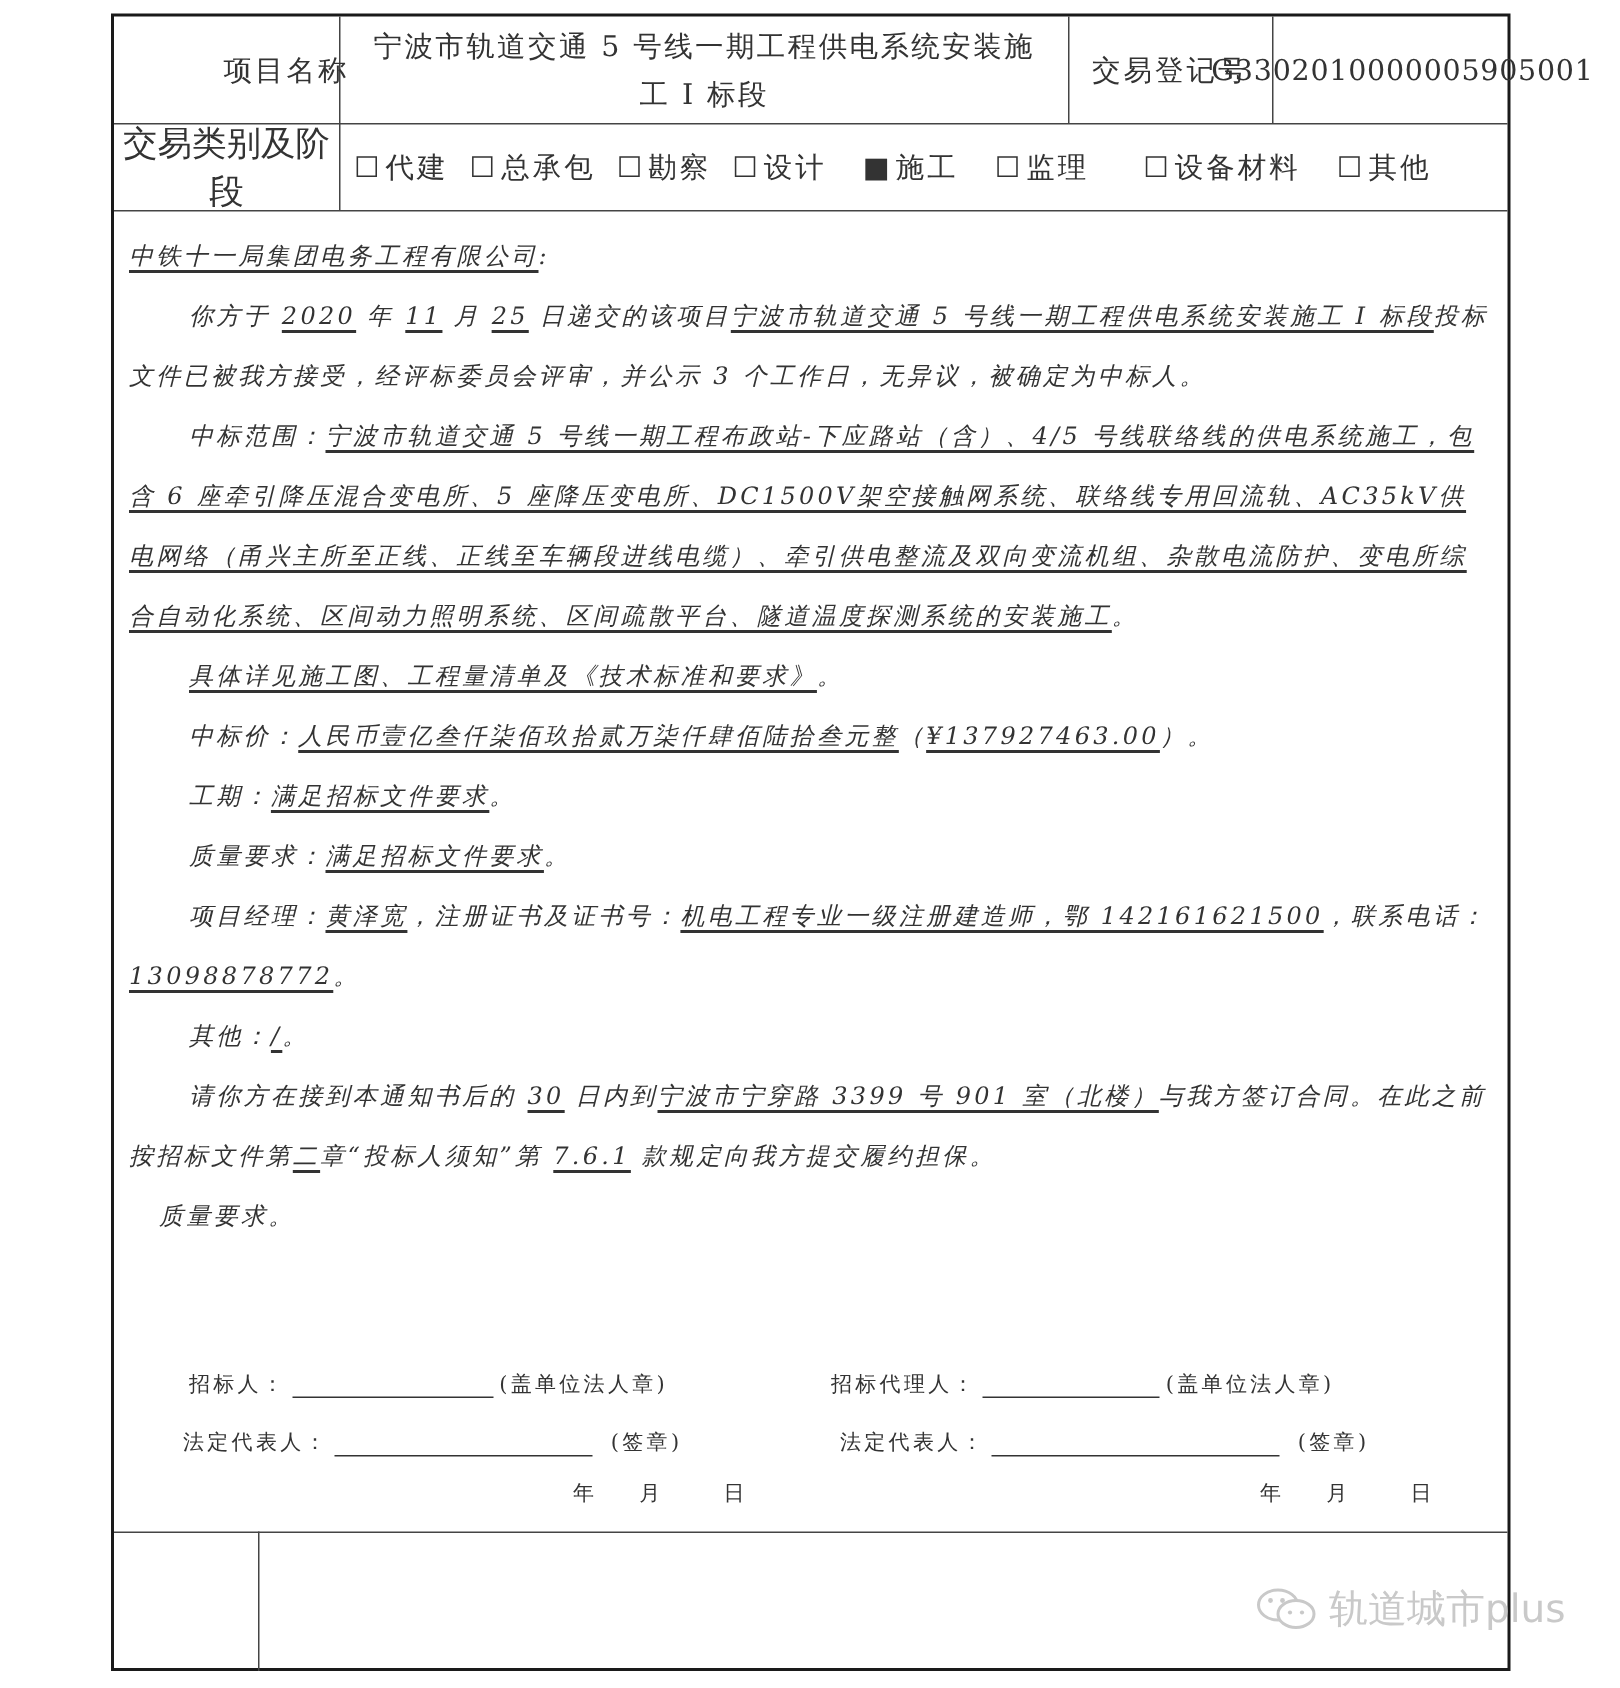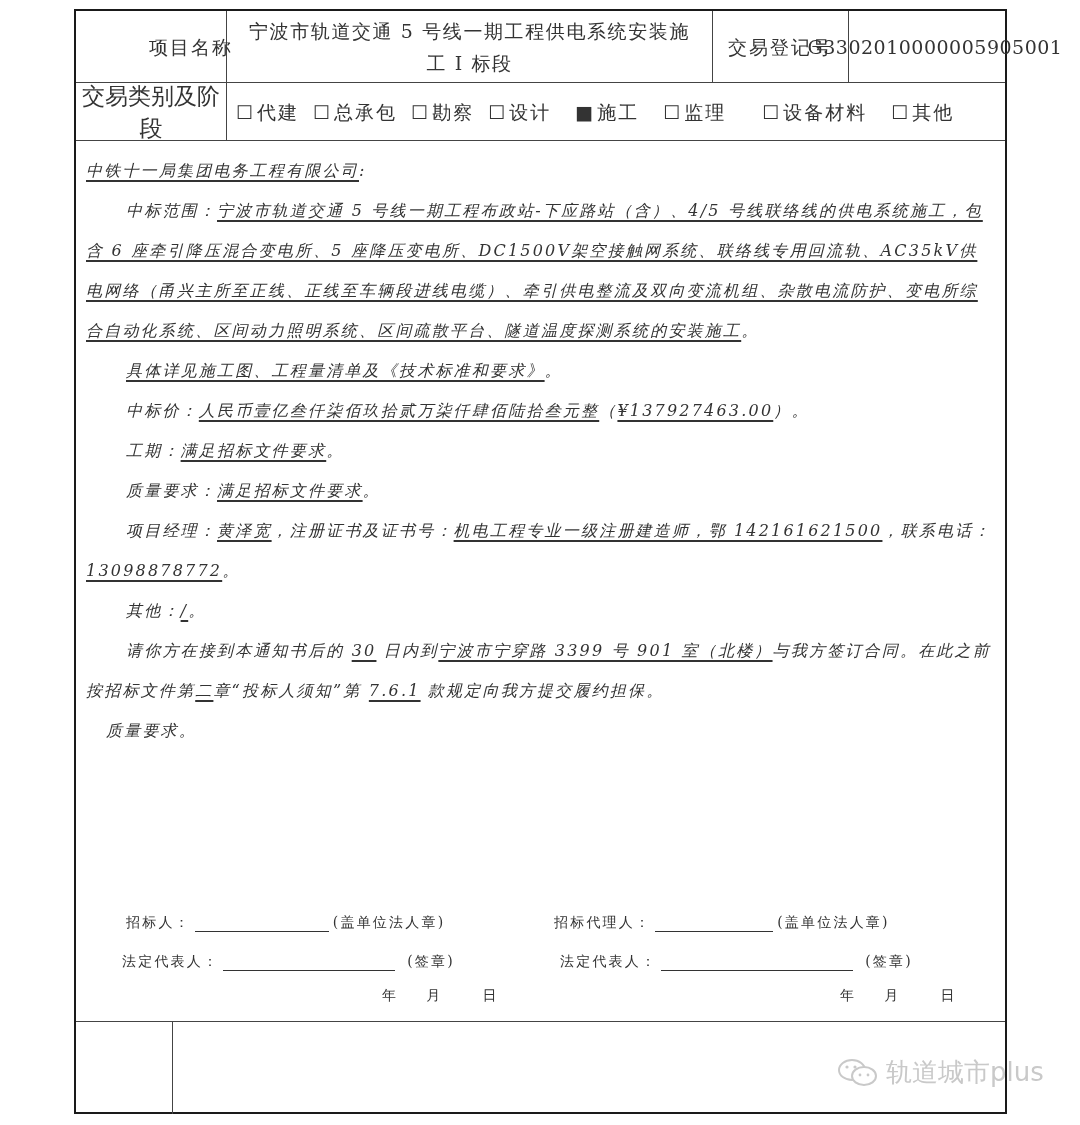--- a/index.html
+++ b/index.html
@@ -68,20 +68,23 @@
     <span class="opt" style="margin-right:36px;"><span class="check">☐</span><span>监理</span></span>
     <span class="opt" style="margin-right:24px;"><span class="check">☐</span><span>设备材料</span></span>
     <span class="opt"><span class="check">☐</span><span>其他</span></span>
   </div>
 
   <div class="body-text">
     <p class="p">
       <span class="u">中铁十一局集团电务工程有限公司</span><span>:</span>
     </p>
     <p class="p indent">
+      <span>你方于 </span><span class="u">2020</span><span> 年 </span><span class="u">11</span><span> 月 </span><span class="u">25</span><span> 日递交的该项目</span><span class="u">宁波市轨道交通 5 号线一期工程供电系统安装施工 I 标段</span><span>投标文件已被我方接受，经评标委员会评审，并公示 3 个工作日，无异议，被确定为中标人。</span>
+    </p>
+    <p class="p indent">
       <span>中标范围：</span><span class="u">宁波市轨道交通 5 号线一期工程布政站-下应路站（含）、4/5 号线联络线的供电系统施工，包含 6 座牵引降压混合变电所、5 座降压变电所、DC1500V架空接触网系统、联络线专用回流轨、AC35kV供电网络（甬兴主所至正线、正线至车辆段进线电缆）、牵引供电整流及双向变流机组、杂散电流防护、变电所综合自动化系统、区间动力照明系统、区间疏散平台、隧道温度探测系统的安装施工</span><span>。</span>
     </p>
     <p class="p indent">
       <span class="u">具体详见施工图、工程量清单及《技术标准和要求》</span><span>。</span>
     </p>
     <p class="p indent">
       <span>中标价：</span><span class="u">人民币壹亿叁仟柒佰玖拾贰万柒仟肆佰陆拾叁元整</span><span>（</span><span class="u">¥137927463.00</span><span>）。</span>
     </p>
     <p class="p indent">
       <span>工期：</span><span class="u">满足招标文件要求</span><span>。</span>

